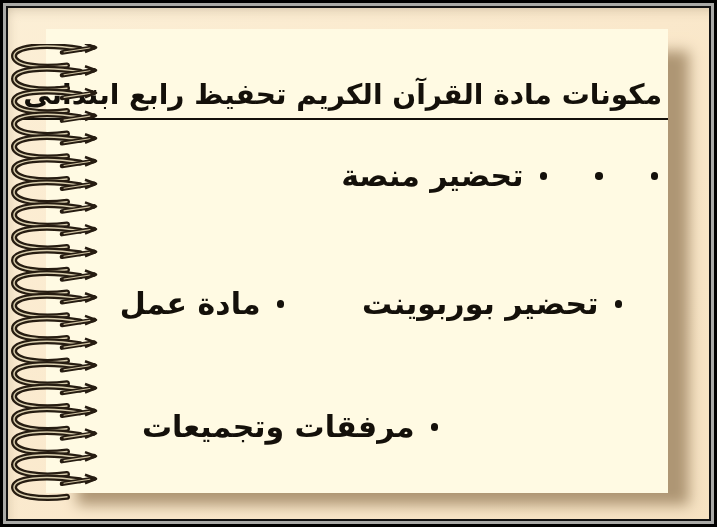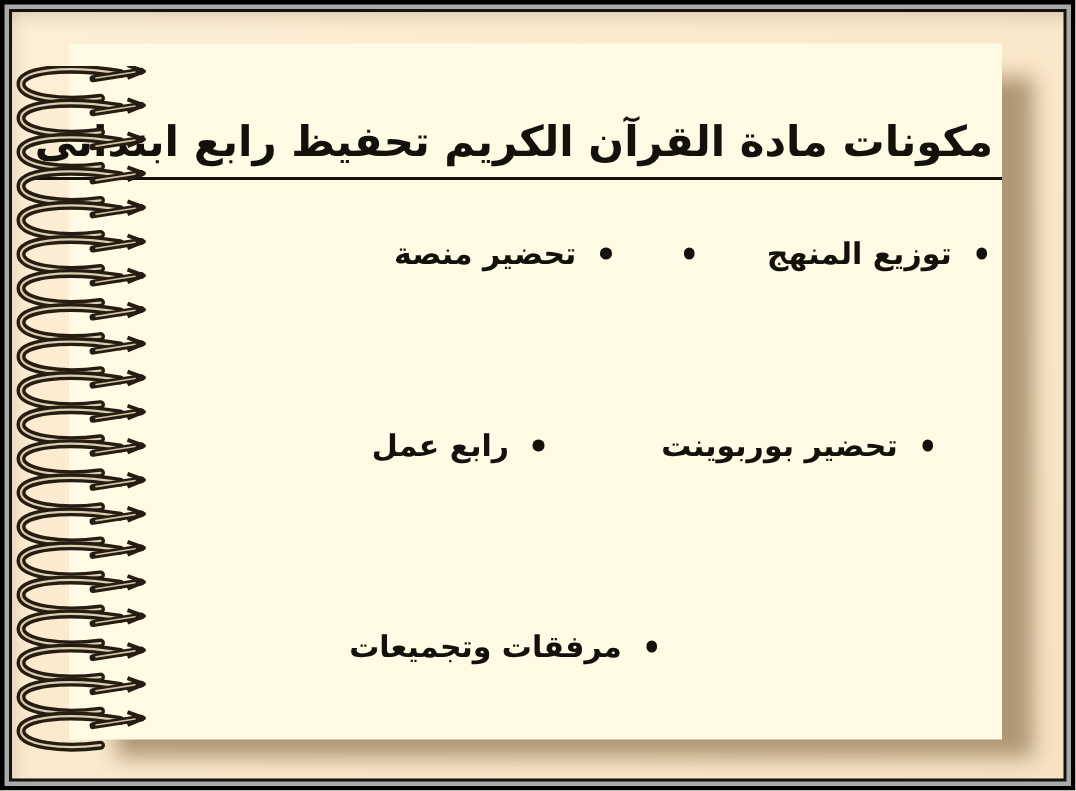--- a/index.html
+++ b/index.html
@@ -56,68 +56,67 @@
   }
   .row{
     position:absolute;
     left:0;right:0;
     display:flex;
     justify-content:flex-start;
     align-items:center;
   }
   .row1{top:126px;padding-right:10px;gap:48px;}
   .row2{top:254px;padding-right:46px;gap:78px;}
-  .row3{top:388px;padding-right:230px;text-align:center;}
+  .row3{top:377px;padding-right:230px;text-align:center;}
   .item{display:flex;align-items:center;gap:16px;}
   .dot{
     width:7.5px;height:7.5px;border-radius:50%;
     background:var(--text,#14100A);
     flex:0 0 auto;
   }
   .txt{
-    font-size:20px;
+    font-size:30px;
     font-weight:700;
     color:var(--text,#14100A);
     white-space:nowrap;
     line-height:1.4;
   }
 </style>
 </head>
 <body>
 
 <div class="stage">
 
   <div class="page" dir="rtl">
 
     <div class="title-wrap">
       <span class="title">مكونات مادة القرآن الكريم تحفيظ رابع ابتدائي</span>
     </div>
 
     <div class="row row1">
       <div class="item">
         <span class="dot"></span>
-        <span class="txt">توزيع المنهج</span>
       </div>
       <div class="item">
         <span class="dot"></span>
       </div>
       <div class="item">
         <span class="dot"></span>
         <span class="txt">تحضير منصة</span>
       </div>
     </div>
 
     <div class="row row2">
       <div class="item">
         <span class="dot"></span>
         <span class="txt">تحضير بوربوينت</span>
       </div>
       <div class="item">
         <span class="dot"></span>
-        <span class="txt">رابع عمل</span>
+        <span class="txt">مادة عمل</span>
       </div>
     </div>
 
     <div class="row row3">
       <div class="item">
         <span class="dot"></span>
         <span class="txt">مرفقات وتجميعات</span>
       </div>
     </div>
 

